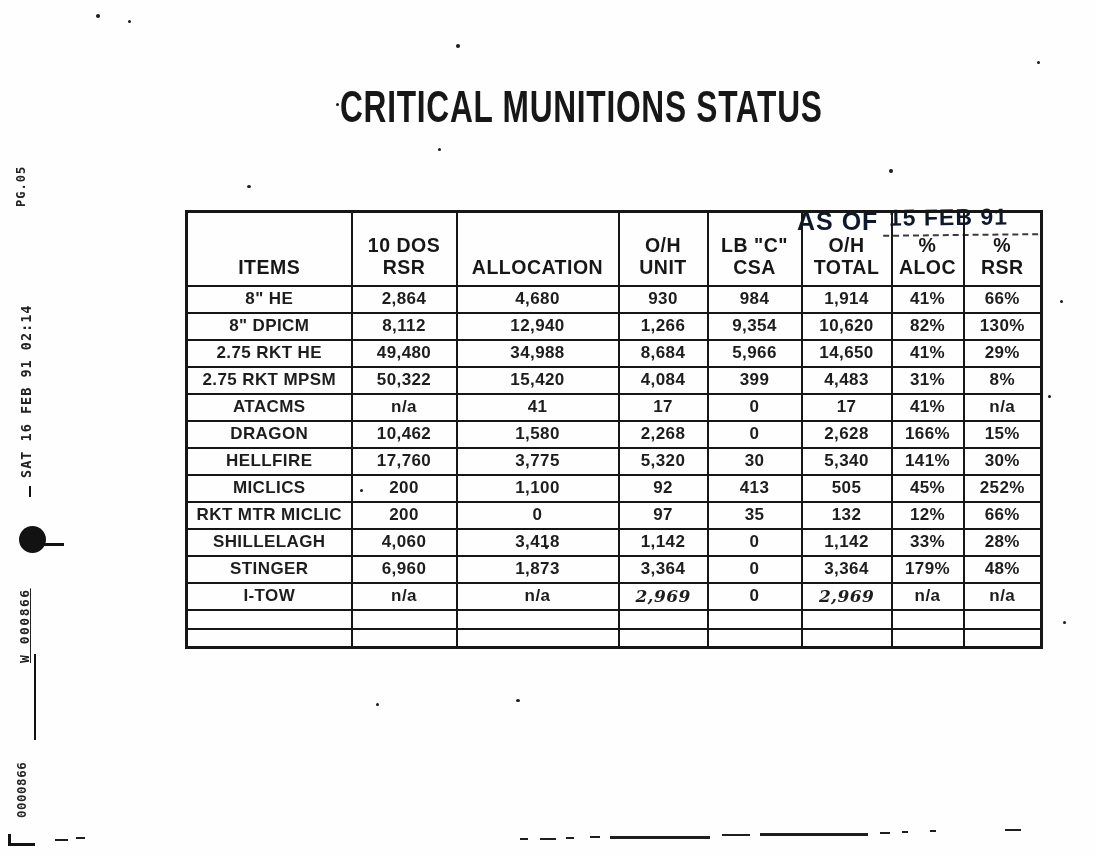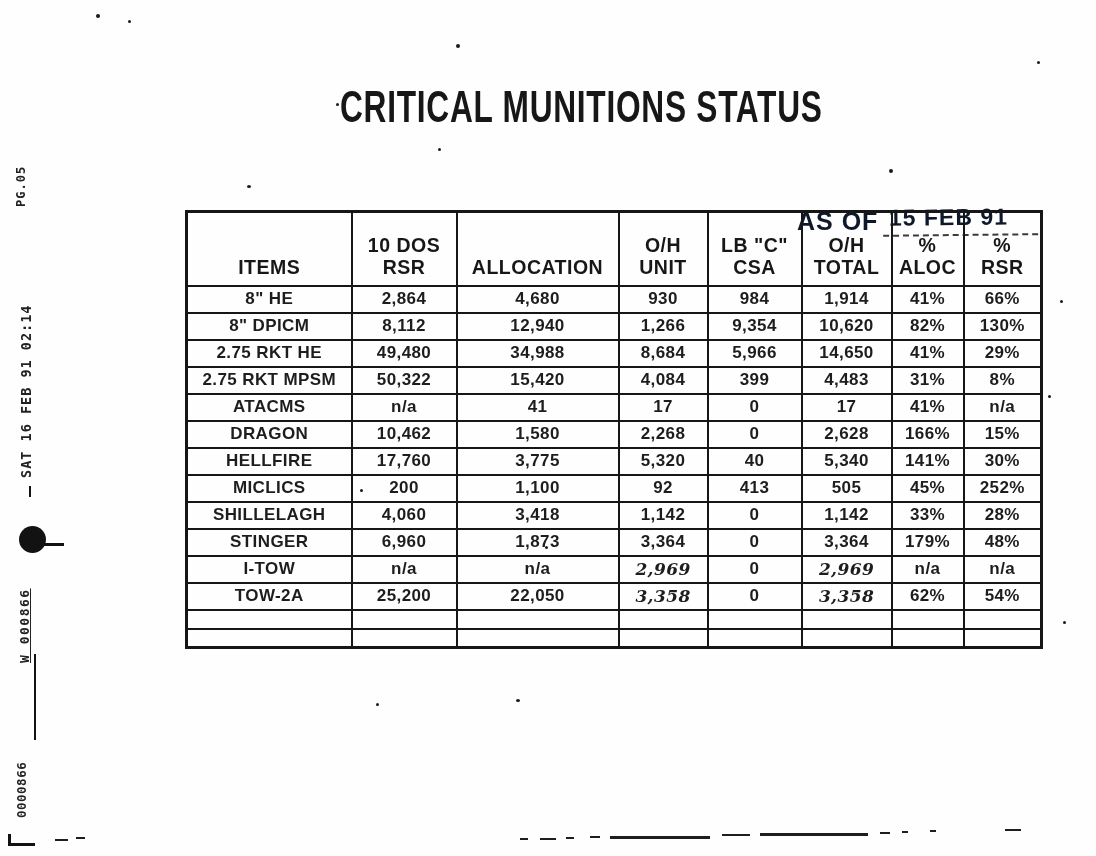--- a/index.html
+++ b/index.html
@@ -188,36 +188,46 @@
         <td class="col-csa">0</td>
         <td class="col-oh_total">2,628</td>
         <td class="col-pct_aloc">166%</td>
         <td class="col-pct_rsr">15%</td>
       </tr>
       <tr>
         <td class="col-item">HELLFIRE</td>
         <td class="col-rsr">17,760</td>
         <td class="col-alloc">3,775</td>
         <td class="col-oh_unit">5,320</td>
-        <td class="col-csa">40</td>
+        <td class="col-csa">30</td>
         <td class="col-oh_total">5,340</td>
         <td class="col-pct_aloc">141%</td>
         <td class="col-pct_rsr">30%</td>
       </tr>
       <tr>
         <td class="col-item">MICLICS</td>
         <td class="col-rsr">200</td>
         <td class="col-alloc">1,100</td>
         <td class="col-oh_unit">92</td>
         <td class="col-csa">413</td>
         <td class="col-oh_total">505</td>
         <td class="col-pct_aloc">45%</td>
         <td class="col-pct_rsr">252%</td>
       </tr>
       <tr>
+        <td class="col-item">RKT MTR MICLIC</td>
+        <td class="col-rsr">200</td>
+        <td class="col-alloc">0</td>
+        <td class="col-oh_unit">97</td>
+        <td class="col-csa">35</td>
+        <td class="col-oh_total">132</td>
+        <td class="col-pct_aloc">12%</td>
+        <td class="col-pct_rsr">66%</td>
+      </tr>
+      <tr>
         <td class="col-item">SHILLELAGH</td>
         <td class="col-rsr">4,060</td>
         <td class="col-alloc">3,418</td>
         <td class="col-oh_unit">1,142</td>
         <td class="col-csa">0</td>
         <td class="col-oh_total">1,142</td>
         <td class="col-pct_aloc">33%</td>
         <td class="col-pct_rsr">28%</td>
       </tr>
       <tr>
@@ -232,30 +242,20 @@
       </tr>
       <tr>
         <td class="col-item">I-TOW</td>
         <td class="col-rsr">n/a</td>
         <td class="col-alloc">n/a</td>
         <td class="col-oh_unit handwritten">2,969</td>
         <td class="col-csa">0</td>
         <td class="col-oh_total handwritten">2,969</td>
         <td class="col-pct_aloc">n/a</td>
         <td class="col-pct_rsr">n/a</td>
-      </tr>
-      <tr>
-        <td class="col-item">TOW-2A</td>
-        <td class="col-rsr">25,200</td>
-        <td class="col-alloc">22,050</td>
-        <td class="col-oh_unit handwritten">3,358</td>
-        <td class="col-csa">0</td>
-        <td class="col-oh_total handwritten">3,358</td>
-        <td class="col-pct_aloc">62%</td>
-        <td class="col-pct_rsr">54%</td>
       </tr>
       <tr class="empty-row">
         <td class="col-item"></td>
         <td class="col-rsr"></td>
         <td class="col-alloc"></td>
         <td class="col-oh_unit"></td>
         <td class="col-csa"></td>
         <td class="col-oh_total"></td>
         <td class="col-pct_aloc"></td>
         <td class="col-pct_rsr"></td>

